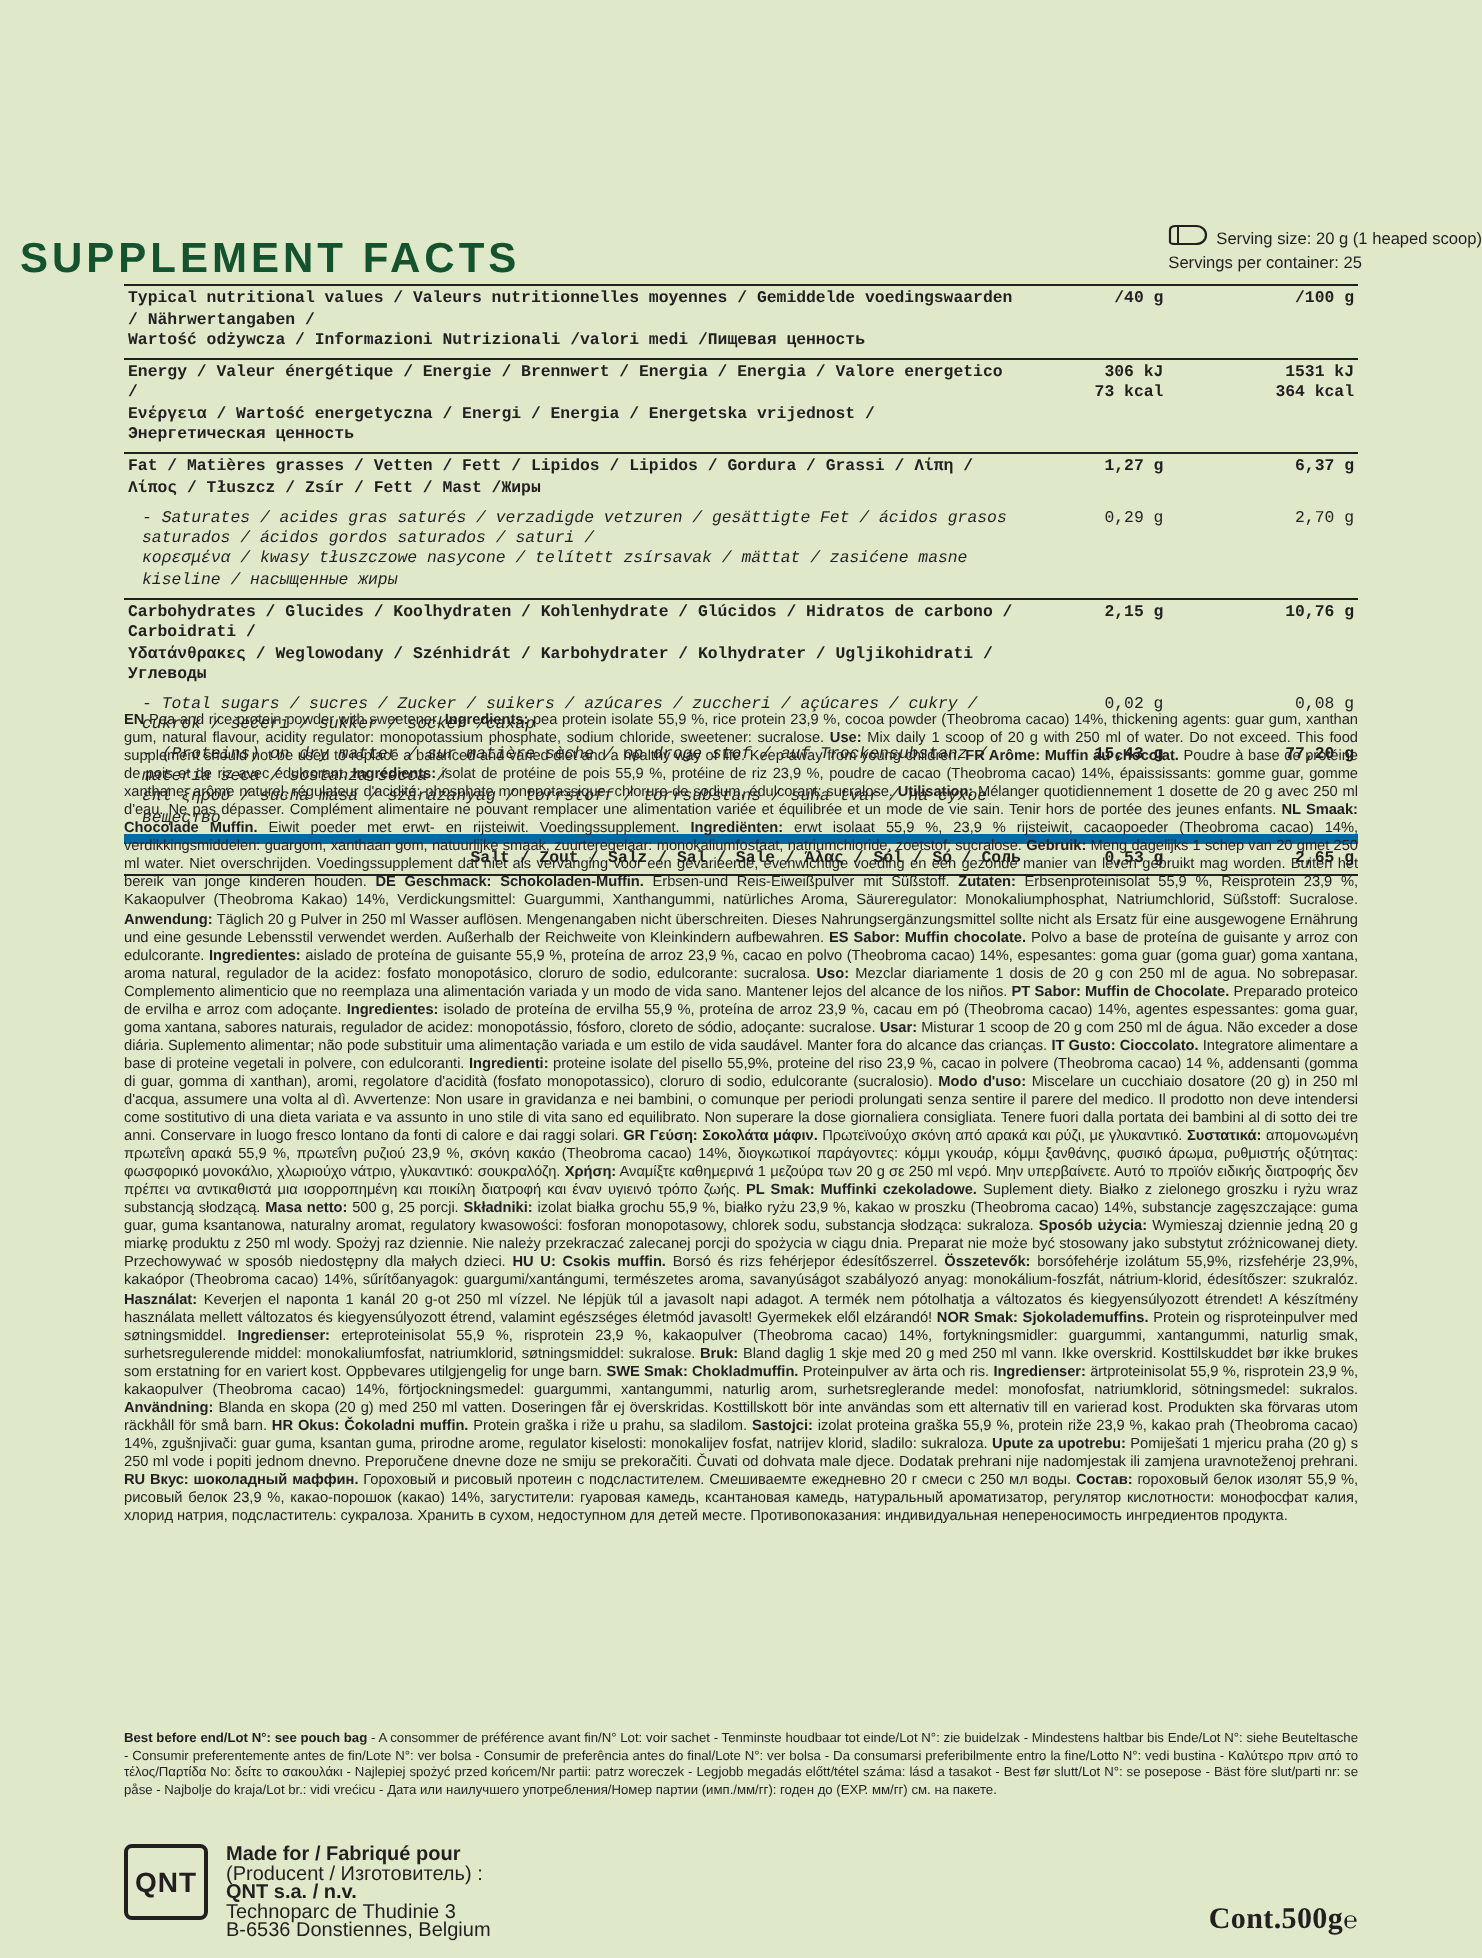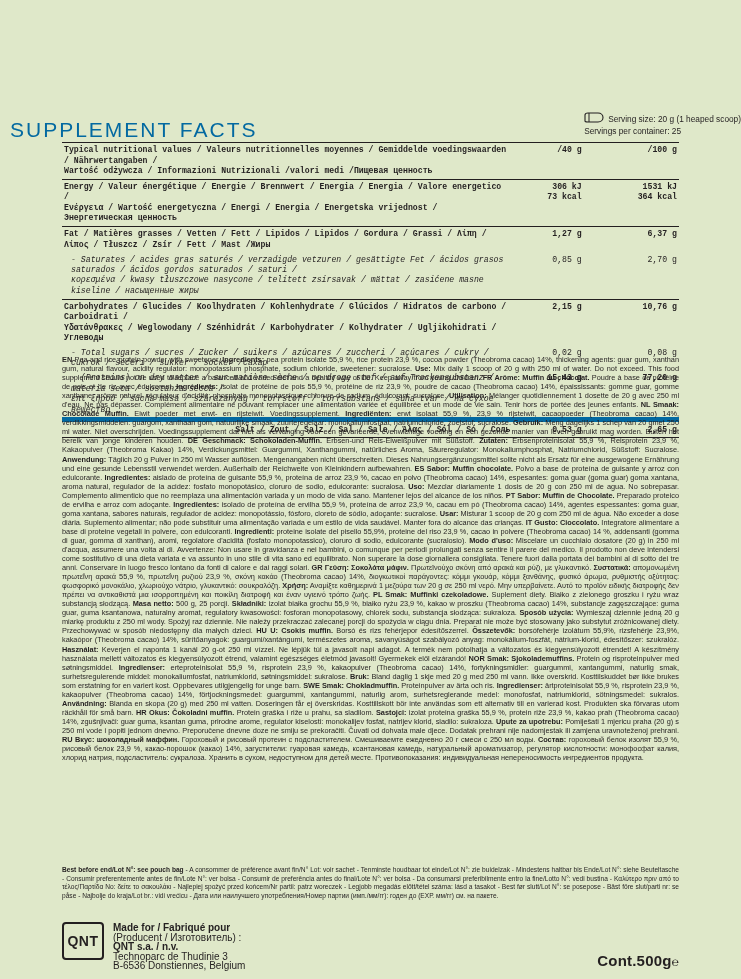--- a/index.html
+++ b/index.html
@@ -12,22 +12,22 @@
   }
   .page{
     position:relative;
     width:741px;height:979px;
     box-sizing:border-box;
     padding:0 62px;
   }
   .sf-title{
     font-size:21px;
     letter-spacing:2.0px;
-    color:#0369a1;
-    font-weight:normal;
+    color:#14532d;
+    font-weight:bold;
     position:absolute;
     left:10px;top:118px;
   }
   .serving-box{
     position:absolute;
     right:0;top:112px;
     text-align:left;
     font-size:8.3px;
     line-height:11px;
     color:#231f20;
@@ -116,20 +116,21 @@
     font-size:10px;
     line-height:9.6px;
     padding-top:1px;
   }
   .addr .made{font-weight:bold;}
   .cont{
     font-size:15px;
     font-weight:bold;
     letter-spacing:0.2px;
     padding-bottom:2px;
+    font-family:Liberation Serif, serif;
   }
   .cont .e{font-weight:normal;font-size:12px;}
 </style>
 </head>
 <body>
 
 <div class="page">
 
   <div class="sf-title">SUPPLEMENT FACTS</div>
 
@@ -176,21 +177,21 @@
       <td class="c-name bold">Fat / Matières grasses / Vetten / Fett / Lipidos / Lipidos / Gordura / Grassi / Λίπη / Λίπος / Tłuszcz / Zsír / Fett / Mast /Жиры</td>
       <td class="c-20 bold">1,27 g</td>
       <td class="c-100 bold">6,37 g</td>
     </tr>
 
     <tr>
       <td class="c-name sub ital">
         <span>- Saturates / acides gras saturés / verzadigde vetzuren / gesättigte Fet / ácidos grasos saturados / ácidos gordos saturados / saturi /</span><br>
         <span>κορεσμένα / kwasy tłuszczowe nasycone / telített zsírsavak / mättat / zasićene masne kiseline / насыщенные жиры</span>
       </td>
-      <td class="c-20">0,85 g</td>
+      <td class="c-20">0,29 g</td>
       <td class="c-100">2,70 g</td>
     </tr>
 
     <tr class="band">
       <td class="c-name">
         <span class="bold">Carbohydrates / Glucides / Koolhydraten / Kohlenhydrate / Glúcidos / Hidratos de carbono / Carboidrati /</span><br>
         <span class="bold">Υδατάνθρακες / Weglowodany / Szénhidrát / Karbohydrater / Kolhydrater / Ugljikohidrati / Углеводы</span>
       </td>
       <td class="c-20 bold">2,15 g</td>
       <td class="c-100 bold">10,76 g</td>

